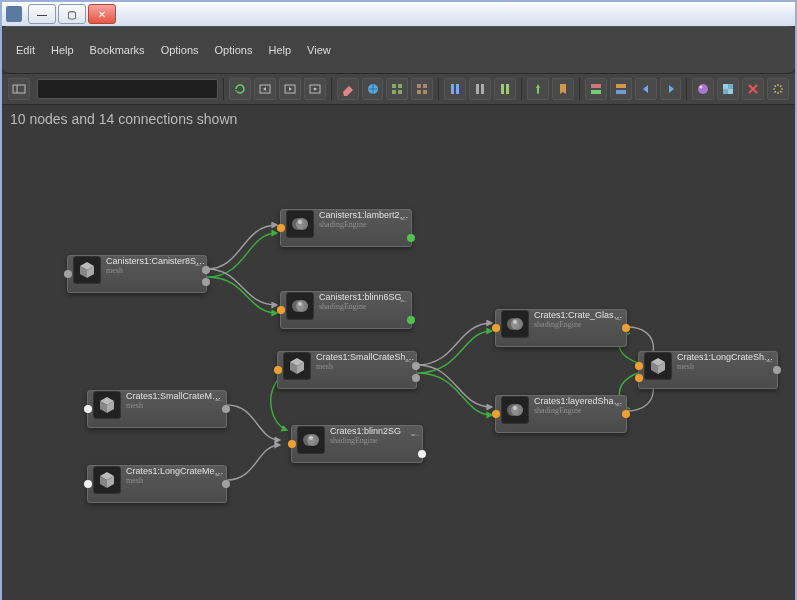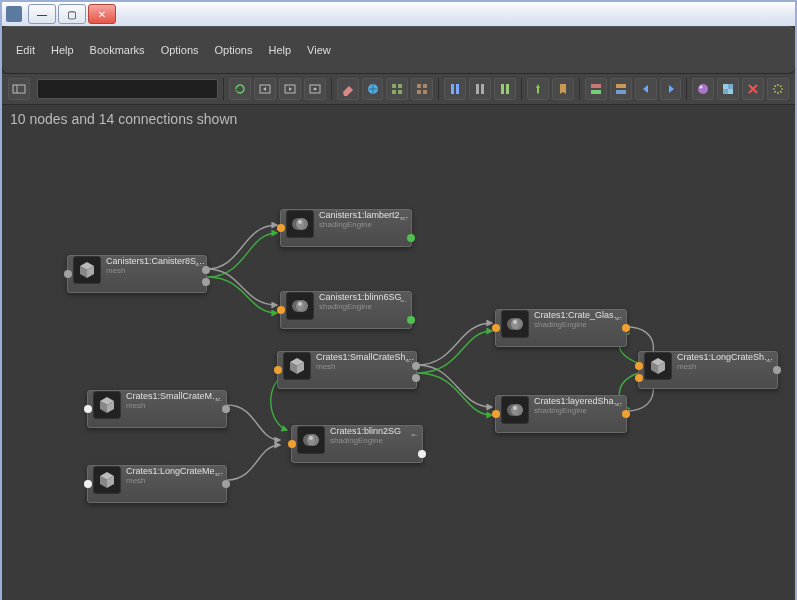--- a/index.html
+++ b/index.html
@@ -19,21 +19,21 @@
   .search-field{width:180px;height:18px;background:#1e1e1e;border:1px solid #555;border-radius:2px;margin-left:4px;}
   .canvas{position:relative;width:100%;height:518px;background:#3a3a3a;overflow:hidden;}
   .status{position:absolute;left:8px;top:6px;color:#bbb;font-size:14px;}
   .node{position:absolute;background:linear-gradient(#595959,#4b4b4b);border:1px solid #6a6a6a;border-radius:3px;box-shadow:0 2px 5px rgba(0,0,0,.4);width:138px;height:36px;display:flex;}
   .node.small{width:130px;}
   .node-icon{width:26px;height:26px;margin:0 5px;border:1px solid #333;border-radius:3px;background:#222;display:flex;align-items:center;justify-content:center;}
   .node-icon.mesh svg{width:20px;height:20px;}
   .node-icon.shade svg{width:20px;height:20px;}
   .node-text{display:flex;flex-direction:column;overflow:hidden;flex:1;}
   .node-title{color:#e0e0e0;font-size:9px;white-space:nowrap;overflow:hidden;text-overflow:ellipsis;}
-  .node-sub{color:#909090;font-size:8px;white-space:nowrap;}
+  .node-sub{color:#909090;font-size:8px;white-space:nowrap;font-family:Liberation Serif, serif;}
   .node-grip{position:absolute;right:6px;top:4px;font-size:8px;color:#888;letter-spacing:-2px;}
   svg.wires{position:absolute;left:0;top:0;width:100%;height:100%;pointer-events:none;}
   .port{position:absolute;width:8px;height:8px;border-radius:50%;}
   .port.orange{background:#f0a030;}
   .port.green{background:#50c050;}
   .port.grey{background:#a0a0a0;}
   .port.white{background:#f0f0f0;}
 </style>
 </head>
 <body>

